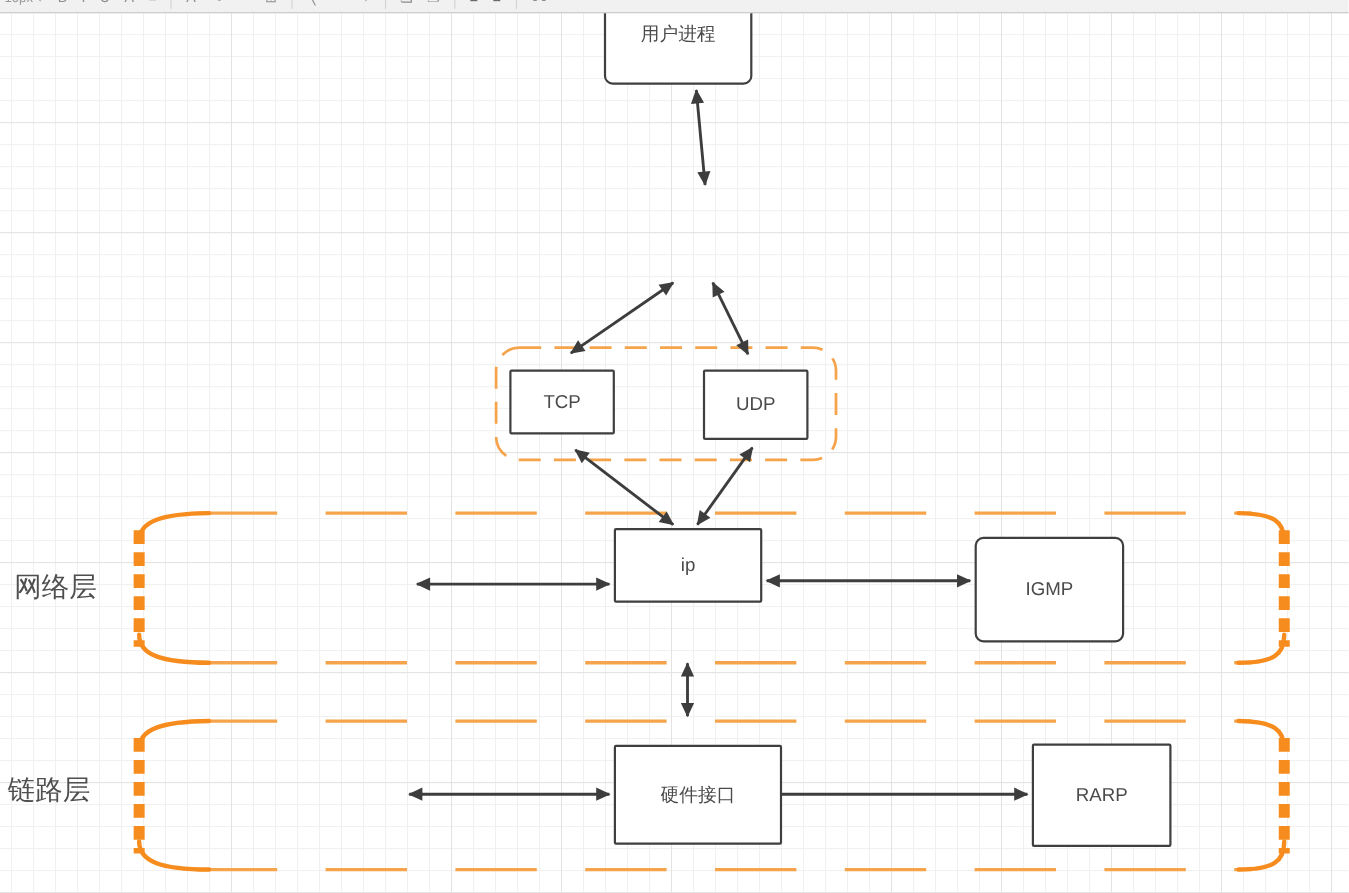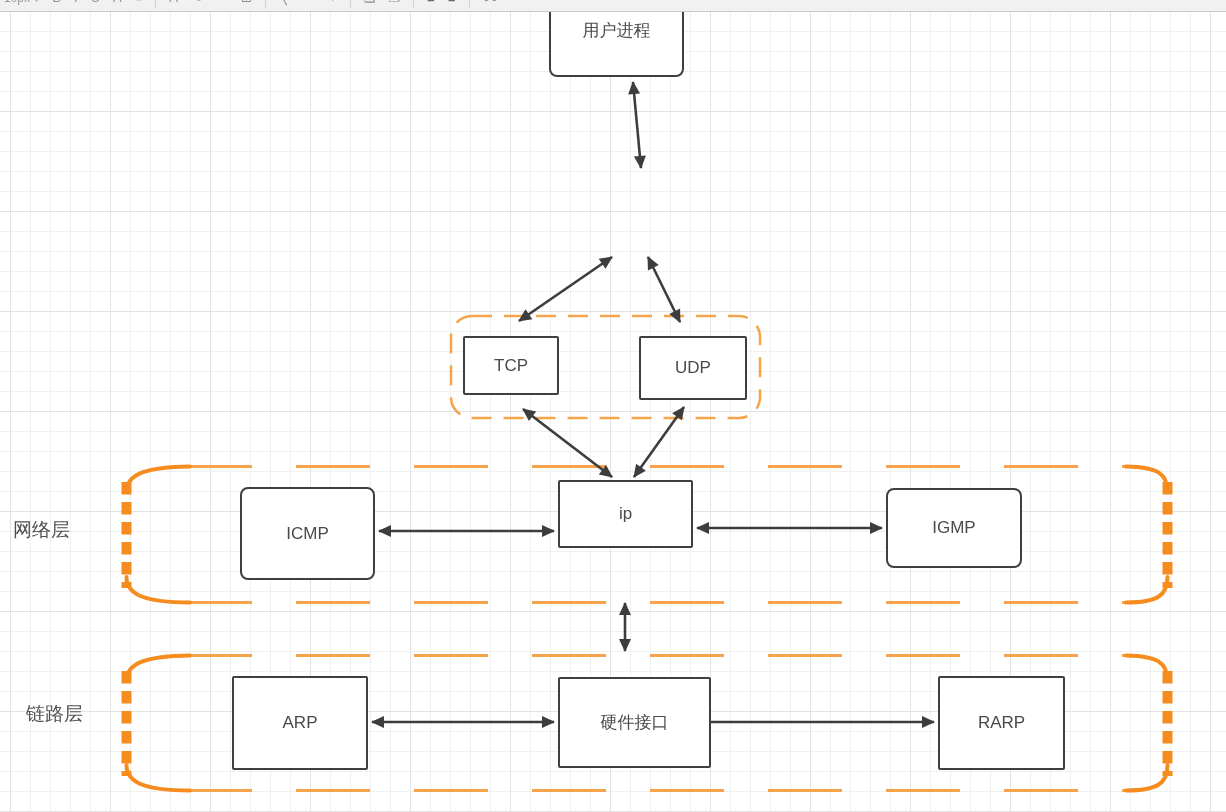--- a/index.html
+++ b/index.html
@@ -38,32 +38,32 @@
   .node{
     position:absolute;background:#fff;border:2.5px solid #3f3f3f;
     display:flex;align-items:center;justify-content:center;
     box-sizing:border-box;font-size:17px;color:#4a4a4a;z-index:2;
   }
   .rounded{border-radius:8px;}
   .square{border-radius:2px;}
   #n-user{left:549px;top:-16px;width:135px;height:93px;}
   #n-socket{left:203px;top:173px;width:886px;height:79px;border-radius:6px;}
   #n-tcp{left:463px;top:336px;width:96px;height:59px;}
-  #n-udp{left:639px;top:336px;width:108px;height:64px;}
+  #n-udp{left:639px;top:336px;width:96px;height:64px;}
   #n-icmp{left:240px;top:487px;width:135px;height:93px;}
   #n-ip{left:558px;top:480px;width:135px;height:68px;}
-  #n-igmp{left:886px;top:488px;width:136px;height:80px;}
+  #n-igmp{left:886px;top:488px;width:136px;height:96px;}
   #n-arp{left:232px;top:676px;width:136px;height:94px;}
   #n-hw{left:558px;top:677px;width:153px;height:91px;}
   #n-rarp{left:938px;top:676px;width:127px;height:94px;}
   .layer-label{
-    position:absolute;font-size:19px;color:#4f4f4f;z-index:2;
+    position:absolute;font-size:25px;color:#4f4f4f;z-index:2;
   }
   #lbl-network{left:13px;top:517px;}
-  #lbl-link{left:26px;top:701px;}
+  #lbl-link{left:7px;top:701px;}
   
   #wires{position:absolute;left:0;top:0;z-index:1;}
   .arrow{stroke:#3d3d3d;stroke-width:2.6;fill:none;}
   .oThin{fill:none;stroke-width:3;stroke-dasharray:74 44;}
   .oCorner{fill:none;stroke-width:4;stroke-linecap:round;}
   .oThick{fill:none;stroke-width:10;stroke-dasharray:12.5 7.5;}
   .oRect{fill:none;stroke-width:2.5;stroke-dasharray:20 12;}
 </style>
 </head>
 <body>
@@ -115,31 +115,25 @@
 
   <div class="node rounded" id="n-user">
     <span>用户进程</span>
   </div>
   <div class="node square" id="n-tcp">
     <span>TCP</span>
   </div>
   <div class="node square" id="n-udp">
     <span>UDP</span>
   </div>
-  <div class="node rounded" id="n-icmp">
-    <span>ICMP</span>
-  </div>
   <div class="node square" id="n-ip">
     <span>ip</span>
   </div>
   <div class="node rounded" id="n-igmp">
     <span>IGMP</span>
-  </div>
-  <div class="node square" id="n-arp">
-    <span>ARP</span>
   </div>
   <div class="node square" id="n-hw">
     <span>硬件接口</span>
   </div>
   <div class="node square" id="n-rarp">
     <span>RARP</span>
   </div>
 
   <div class="layer-label" id="lbl-network">网络层</div>
   <div class="layer-label" id="lbl-link">链路层</div>

